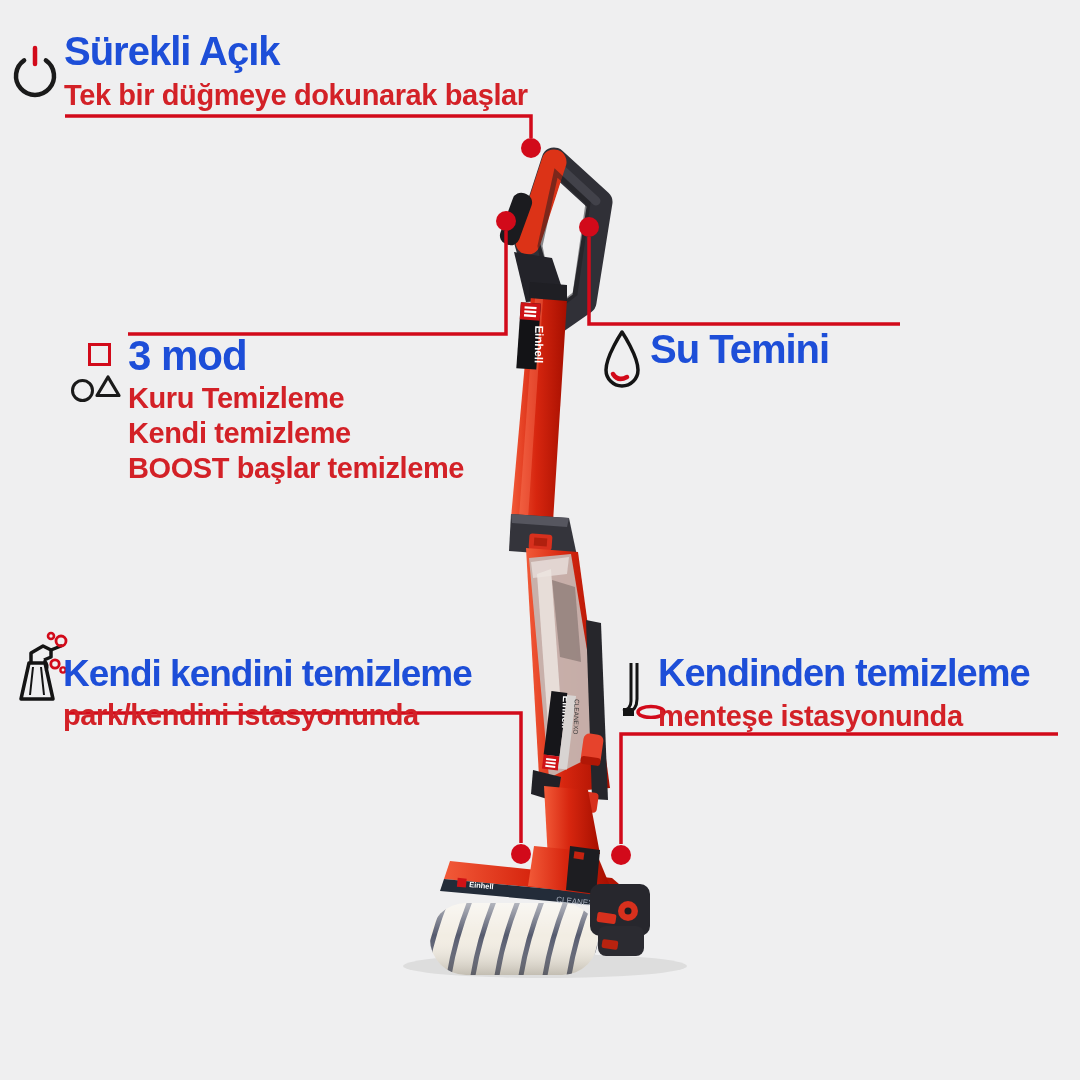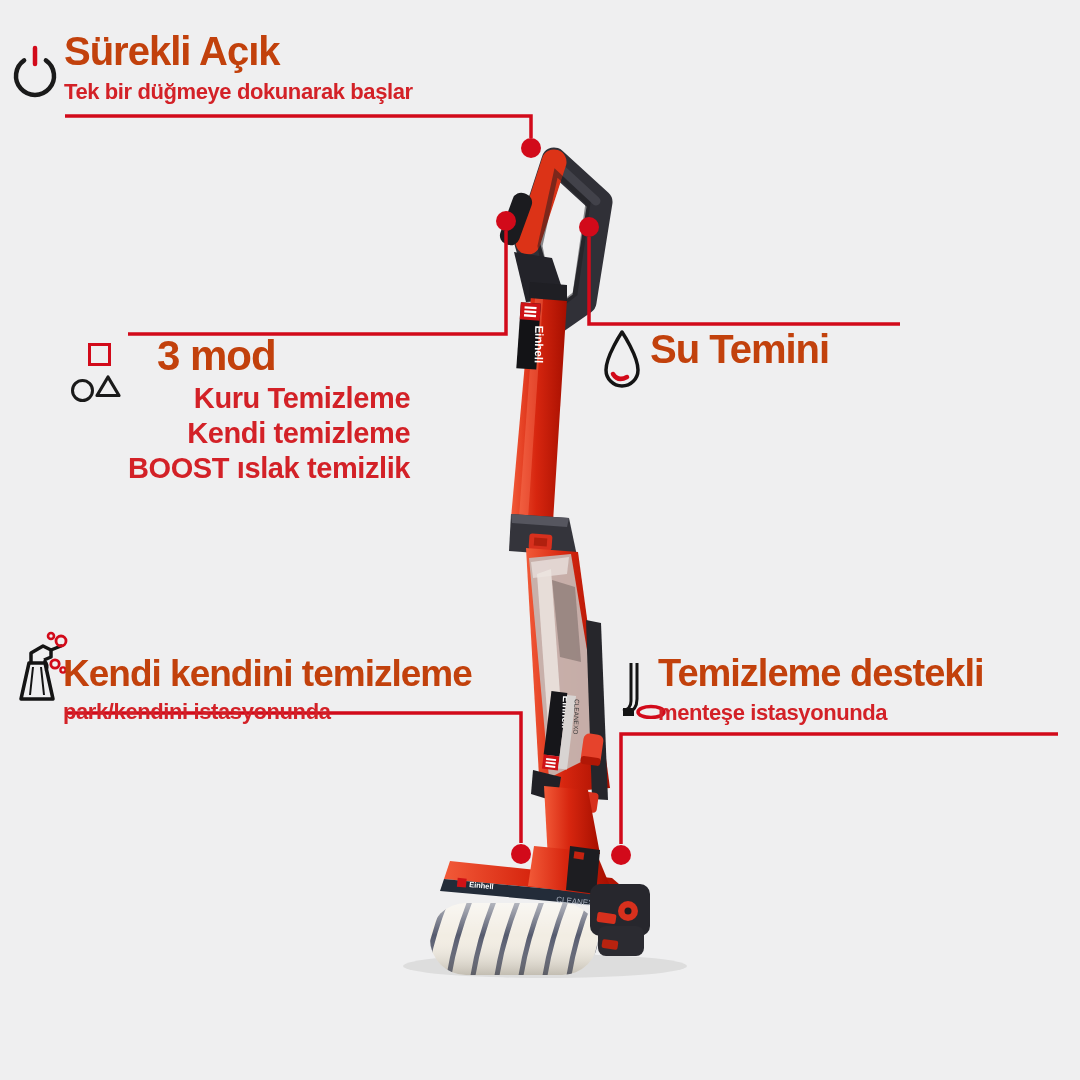--- a/index.html
+++ b/index.html
@@ -9,54 +9,53 @@
     background:#efeff0;
     overflow:hidden;
     font-family:"Liberation Sans", sans-serif;
   }
   .scene{position:absolute;left:0;top:0;}
   .feature{position:absolute;}
   .t-title{
     margin:0;
     font-size:38px;
     font-weight:bold;
-    color:#c2410c;
+    color:#1d4ed8;
     letter-spacing:-1px;
     line-height:1.12;
     white-space:nowrap;
   }
   .t-sub{
     margin:5px 0 0;
-    font-size:22px;
+    font-size:29px;
     font-weight:bold;
     color:#d32127;
     letter-spacing:-0.4px;
     line-height:1.15;
     white-space:nowrap;
   }
   .mode-item{
     margin:0;
     font-size:29px;
     font-weight:bold;
     color:#d32127;
     letter-spacing:-0.4px;
     line-height:35px;
     white-space:nowrap;
-    text-align:right;
   }
   .icon{position:absolute;}
   #ic-power{left:10px;top:42px;}
   #ic-square{left:88px;top:343px;width:17px;height:17px;border:3.5px solid #d20a1a;}
   #ic-circle{left:71px;top:379px;width:17px;height:17px;border:3px solid #1a1a1a;border-radius:50%;}
   #ic-triangle{left:94px;top:374px;}
   #ic-drop{left:601px;top:329px;}
   #ic-spray{left:13px;top:627px;}
   #ic-hinge{left:619px;top:659px;}
   #f-always-on{left:64px;top:29px;}
-  #f-modes-title{left:128px;top:332px;margin-left:29px;}
+  #f-modes-title{left:128px;top:332px;}
   #f-modes-list{left:128px;top:381px;}
   #f-water{left:650px;top:327px;}
   #f-selfclean{left:63px;top:621px;margin-top:32px;}
   #f-support{left:658px;top:652px;}
 </style>
 </head>
 <body>
 
 <div class="canvas">
 
@@ -246,30 +245,30 @@
     <h2 class="t-title" style="font-size:40px">Sürekli Açık</h2>
     <p class="t-sub">Tek bir düğmeye dokunarak başlar</p>
   </section>
 
   <section class="feature" id="f-modes-title">
     <h2 class="t-title" style="font-size:42px">3 mod</h2>
   </section>
   <section class="feature" id="f-modes-list">
     <p class="mode-item">Kuru Temizleme</p>
     <p class="mode-item">Kendi temizleme</p>
-    <p class="mode-item">BOOST ıslak temizlik</p>
+    <p class="mode-item">BOOST başlar temizleme</p>
   </section>
 
   <section class="feature" id="f-water">
     <h2 class="t-title" style="font-size:40px">Su Temini</h2>
   </section>
 
   <section class="feature" id="f-selfclean">
     <h2 class="t-title" style="font-size:37px">Kendi kendini temizleme</h2>
     <p class="t-sub">park/kendini istasyonunda</p>
   </section>
 
   <section class="feature" id="f-support">
-    <h2 class="t-title" style="font-size:38px">Temizleme destekli</h2>
+    <h2 class="t-title" style="font-size:38px">Kendinden temizleme</h2>
     <p class="t-sub">menteşe istasyonunda</p>
   </section>
 
 </div>
 
 </body></html>

